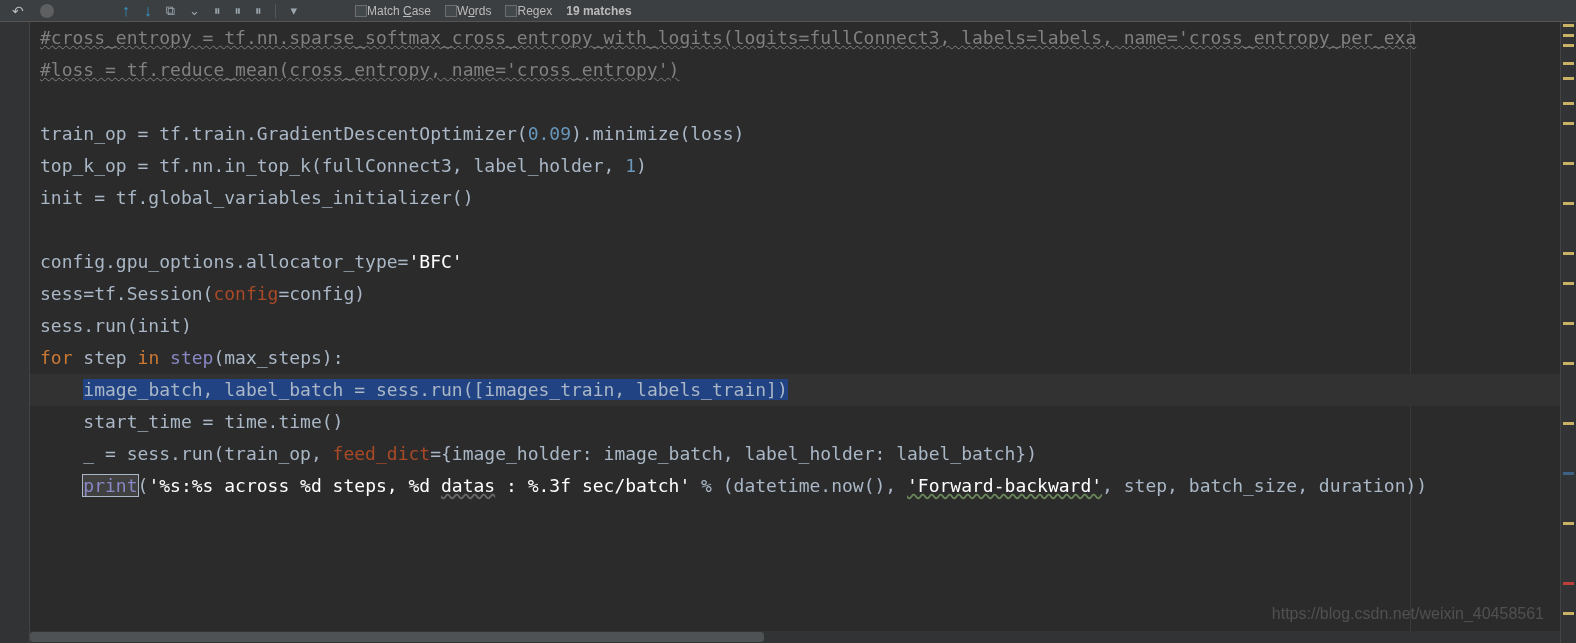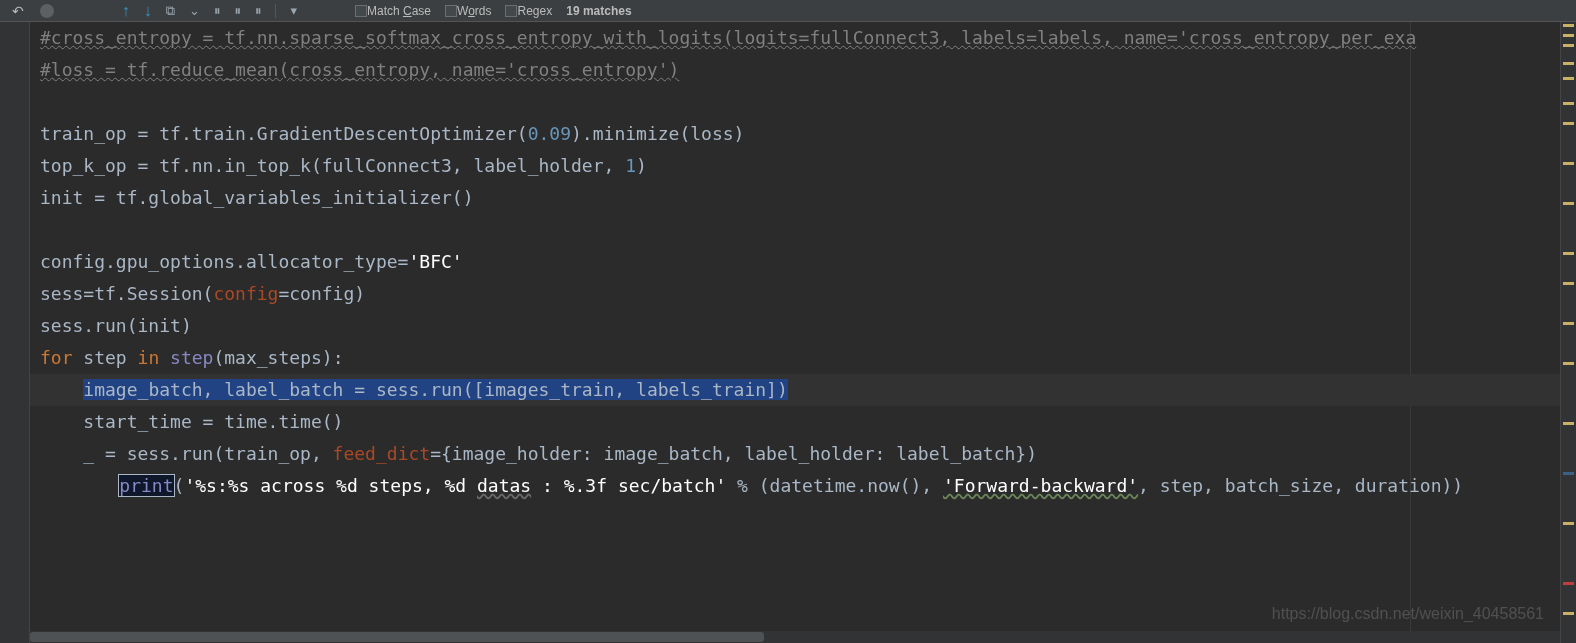--- a/index.html
+++ b/index.html
@@ -142,23 +142,22 @@
   }
 
   
   .sel {
     background: #214283;
     color: #a9b7c6;
   }
 
   
   .hit {
-    background: #0f172a;
+    background: #404040;
     outline: 1px solid #a9b7c6;
-    margin-left: 36px;
   }
 
   
   .hit2 {
     text-decoration: underline;
     text-decoration-style: wavy;
     text-decoration-color: #6a6a6a;
   }
 
   

